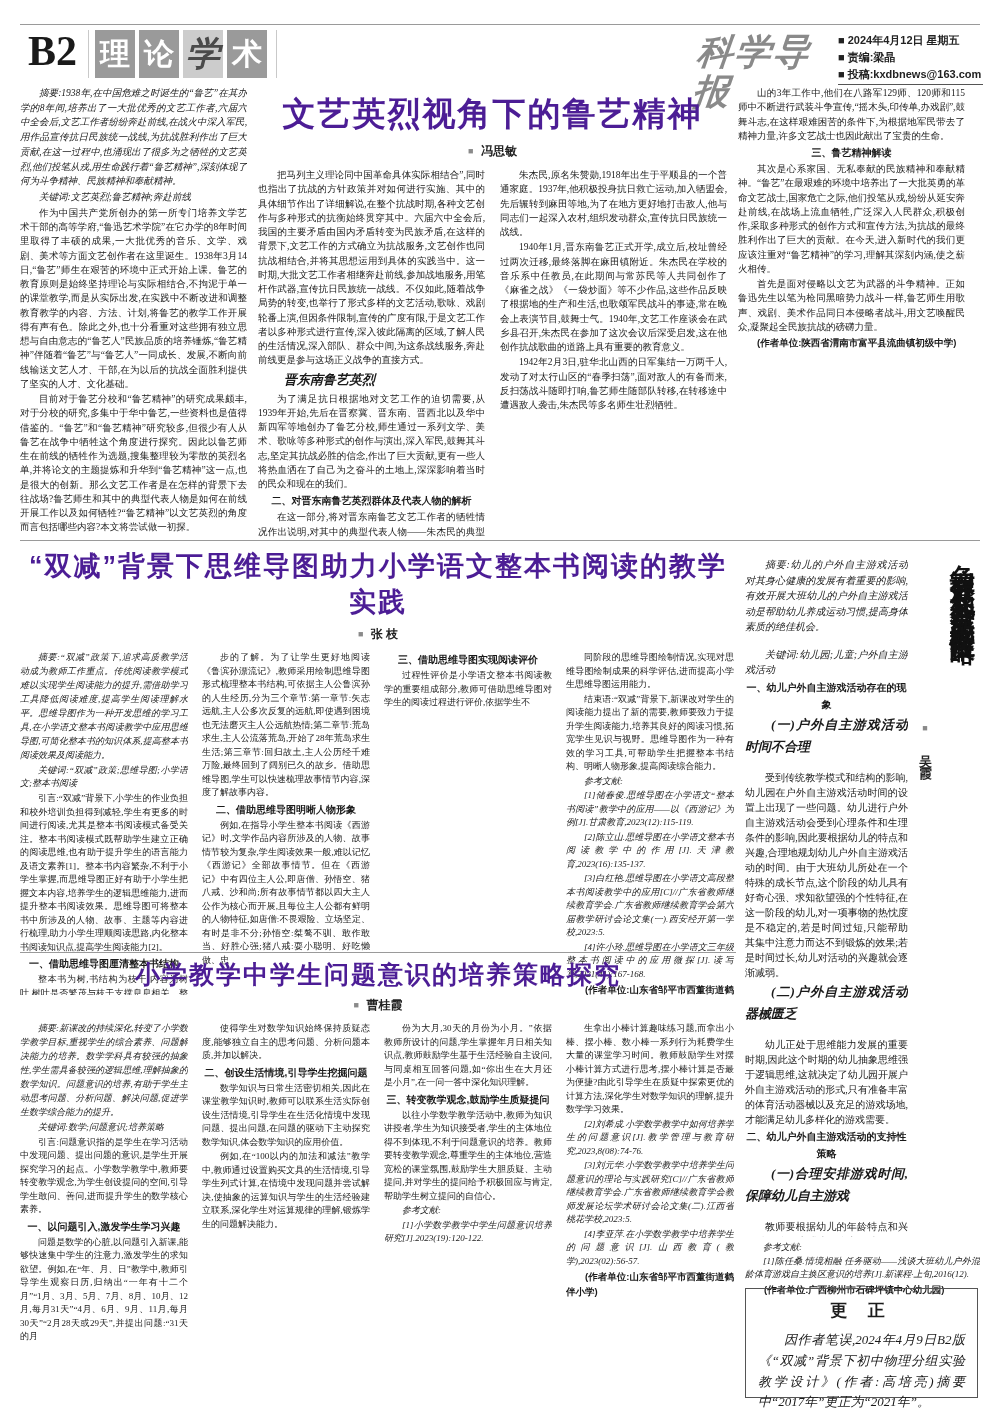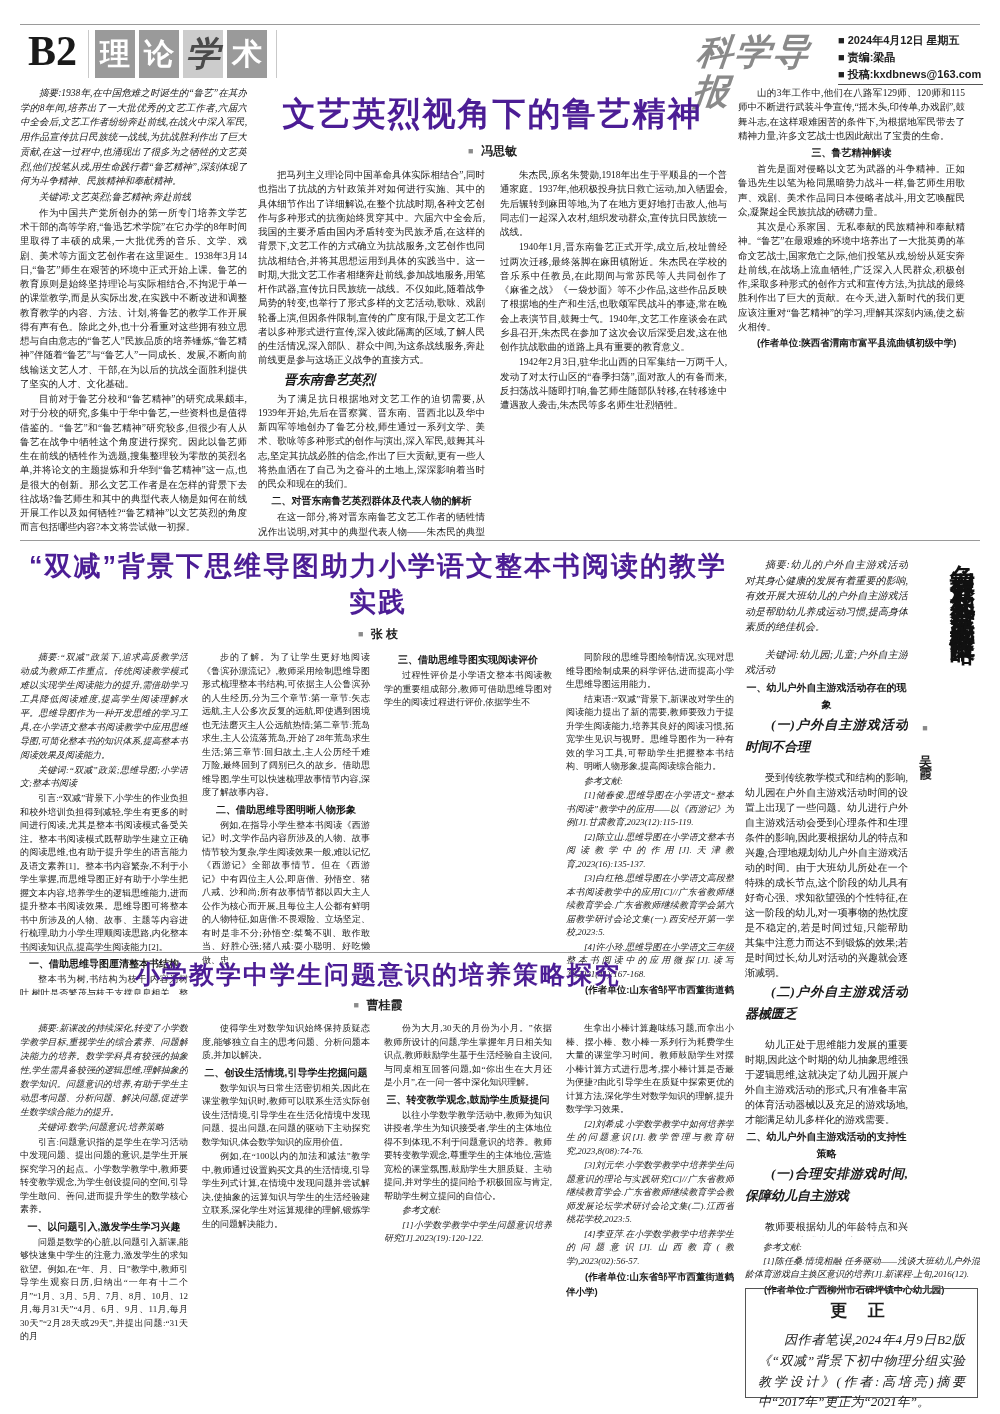--- a/index.html
+++ b/index.html
@@ -141,22 +141,22 @@
         <div class="c2 col">
             <p class="t-p">朱杰民,原名朱赞勋,1918年出生于平顺县的一个普通家庭。1937年,他积极投身抗日救亡运动,加入牺盟会,先后辗转到麻田等地,为了在地方更好地打击敌人,他与同志们一起深入农村,组织发动群众,宣传抗日民族统一战线。</p>
             <p class="t-p">1940年1月,晋东南鲁艺正式开学,成立后,校址曾经过两次迁移,最终落脚在麻田镇附近。朱杰民在学校的音乐系中任教员,在此期间与常苏民等人共同创作了《麻雀之战》《一袋炒面》等不少作品,这些作品反映了根据地的生产和生活,也歌颂军民战斗的事迹,常在晚会上表演节目,鼓舞士气。1940年,文艺工作座谈会在武乡县召开,朱杰民在参加了这次会议后深受启发,这在他创作抗战歌曲的道路上具有重要的教育意义。</p>
             <p class="t-p">1942年2月3日,驻华北山西的日军集结一万两千人,发动了对太行山区的“春季扫荡”,面对敌人的有备而来,反扫荡战斗随即打响,鲁艺师生随部队转移,在转移途中遭遇敌人袭击,朱杰民等多名师生壮烈牺牲。</p>
           </div>
       </div>
     </div>
     <div class="c col">
         <p class="t-p">山的3年工作中,他们在八路军129师、120师和115师中不断进行武装斗争宣传,“摇木头,印传单,办戏剧”,鼓舞斗志,在这样艰难困苦的条件下,为根据地军民带去了精神力量,许多文艺战士也因此献出了宝贵的生命。</p>
         <p class="t-h">三、鲁艺精神解读</p>
+        <p class="t-p">其次是心系家国、无私奉献的民族精神和奉献精神。“鲁艺”在最艰难的环境中培养出了一大批英勇的革命文艺战士,国家危亡之际,他们投笔从戎,纷纷从延安奔赴前线,在战场上流血牺牲,广泛深入人民群众,积极创作,采取多种形式的创作方式和宣传方法,为抗战的最终胜利作出了巨大的贡献。在今天,进入新时代的我们更应该注重对“鲁艺精神”的学习,理解其深刻内涵,使之薪火相传。</p>
         <p class="t-p">首先是面对侵略以文艺为武器的斗争精神。正如鲁迅先生以笔为枪同黑暗势力战斗一样,鲁艺师生用歌声、戏剧、美术作品同日本侵略者战斗,用文艺唤醒民众,凝聚起全民族抗战的磅礴力量。</p>
-        <p class="t-p">其次是心系家国、无私奉献的民族精神和奉献精神。“鲁艺”在最艰难的环境中培养出了一大批英勇的革命文艺战士,国家危亡之际,他们投笔从戎,纷纷从延安奔赴前线,在战场上流血牺牲,广泛深入人民群众,积极创作,采取多种形式的创作方式和宣传方法,为抗战的最终胜利作出了巨大的贡献。在今天,进入新时代的我们更应该注重对“鲁艺精神”的学习,理解其深刻内涵,使之薪火相传。</p>
         <p class="t-f">(作者单位:陕西省渭南市富平县流曲镇初级中学)</p>
       </div>
   </div>
 
   <div class="rule div1"></div>
 
   <div class="a2">
     <div class="atitle t">“双减”背景下思维导图助力小学语文整本书阅读的教学实践</div>
     <div class="byline">
       <span class="sq">■</span>

